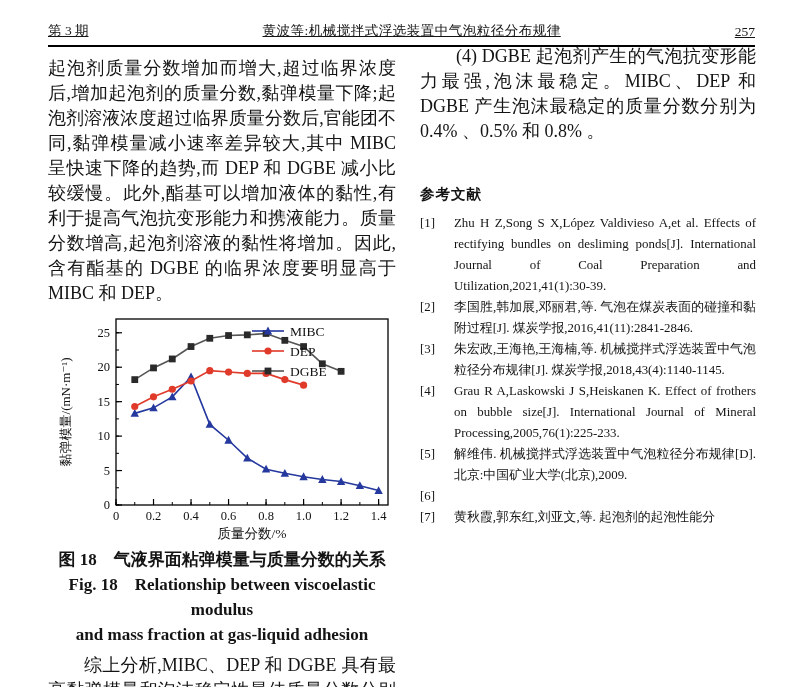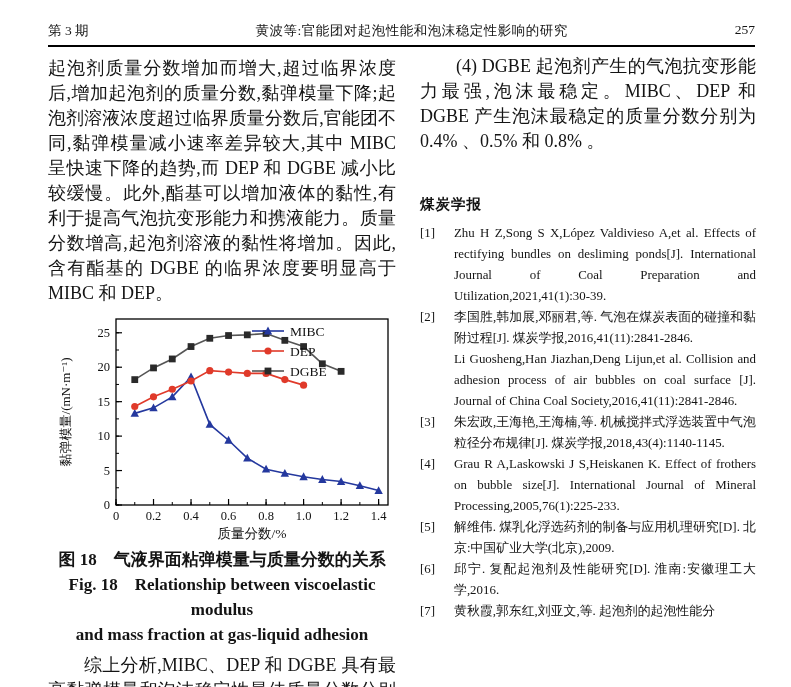--- a/index.html
+++ b/index.html
@@ -2,28 +2,28 @@
 <html><head>
 <meta charset="utf-8">
 <style>
   html,body{margin:0;padding:0;background:#e8e8e8;}
   #page{
     position:relative;width:791px;height:687px;margin:0 auto;
     background:#ffffff;overflow:hidden;color:#141414;
     font-family:"Liberation Serif","DejaVu Serif",serif;
   }
   
-  .header{position:absolute;left:48px;top:22px;width:707px;display:flex;align-items:flex-start;font-size:13.5px;}
+  .header{position:absolute;left:48px;top:22px;width:707px;display:flex;align-items:flex-end;font-size:13.5px;text-decoration:underline;}
   .header .issue{flex:0 0 auto;}
   .header .title{flex:1 1 auto;text-align:center;letter-spacing:.5px;}
   .header .pageno{flex:0 0 auto;}
   .header-rule{position:absolute;left:48px;top:45px;width:707px;height:2px;background:#000;}
   
   .col-left{position:absolute;left:48px;top:56px;width:348px;}
-  .col-right{position:absolute;left:420px;top:54px;width:336px;}
+  .col-right{position:absolute;left:420px;top:44px;width:336px;}
   .body-par{font-size:18px;line-height:25px;text-align:justify;margin:0;}
   .indent{text-indent:2em;}
   
   .figure{margin:3px 0 0 6px;width:345px;}
   .figcap{font-weight:bold;text-align:center;font-size:17px;line-height:25px;margin:0;}
   .figcap.cn{margin-top:2px;}
   
   .par2{margin-top:6px;}
   .section-heading{font-size:15.5px;font-weight:bold;margin-top:14px;letter-spacing:1px;}
   
@@ -35,21 +35,21 @@
   .ref-part{text-align:justify;}
   svg text{font-family:"Liberation Serif","DejaVu Serif",serif;}
 </style>
 </head>
 <body>
 
 <div id="page">
 
   <div class="header">
     <span class="issue">第 3 期</span>
-    <span class="title">黄波等:官能团对起泡性能和泡沫稳定性影响的研究</span>
+    <span class="title">黄波等:机械搅拌式浮选装置中气泡粒径分布规律</span>
     <span class="pageno">257</span>
   </div>
   <div class="header-rule"></div>
 
   <div class="col-left">
     <p class="body-par">起泡剂质量分数增加而增大,超过临界浓度后,增加起泡剂的质量分数,黏弹模量下降;起泡剂溶液浓度超过临界质量分数后,官能团不同,黏弹模量减小速率差异较大,其中 MIBC 呈快速下降的趋势,而 DEP 和 DGBE 减小比较缓慢。此外,酯基可以增加液体的黏性,有利于提高气泡抗变形能力和携液能力。质量分数增高,起泡剂溶液的黏性将增加。因此,含有酯基的 DGBE 的临界浓度要明显高于 MIBC 和 DEP。</p>
 
     <div class="figure">
       <svg id="chart-svg" width="345" height="232" viewBox="0 0 345 232">
           <rect x="62" y="10" width="272" height="186" fill="none" stroke="#000000" stroke-width="1.3"></rect>
@@ -165,59 +165,55 @@
     <p class="figcap">and mass fraction at gas-liquid adhesion</p>
 
     <p class="body-par indent par2">综上分析,MIBC、DEP 和 DGBE 具有最高黏弹模量和泡沫稳定性最佳质量分数分别为 0.4% 、0.5% 和 0.8% 。</p>
 
     <div class="section-heading">3　结　论</div>
   </div>
 
   <div class="col-right">
     <p class="body-par indent">(4) DGBE 起泡剂产生的气泡抗变形能力最强,泡沫最稳定。MIBC、DEP 和 DGBE 产生泡沫最稳定的质量分数分别为 0.4% 、0.5% 和 0.8% 。</p>
 
-    <div class="ref-heading">煤炭学报</div>
+    <div class="ref-heading">参考文献</div>
 
     <div class="ref-list">
         <div class="ref-item">
           <div class="ref-num">[1]</div>
           <div class="ref-body">
             <div class="ref-part">Zhu H Z,Song S X,López Valdivieso A,et al. Effects of rectifying bundles on desliming ponds[J]. International Journal of Coal Preparation and Utilization,2021,41(1):30-39.</div>
           </div>
         </div>
         <div class="ref-item">
           <div class="ref-num">[2]</div>
           <div class="ref-body">
             <div class="ref-part">李国胜,韩加展,邓丽君,等. 气泡在煤炭表面的碰撞和黏附过程[J]. 煤炭学报,2016,41(11):2841-2846.</div>
-            <div class="ref-part">Li Guosheng,Han Jiazhan,Deng Lijun,et al. Collision and adhesion process of air bubbles on coal surface [J]. Journal of China Coal Society,2016,41(11):2841-2846.</div>
           </div>
         </div>
         <div class="ref-item">
           <div class="ref-num">[3]</div>
           <div class="ref-body">
             <div class="ref-part">朱宏政,王海艳,王海楠,等. 机械搅拌式浮选装置中气泡粒径分布规律[J]. 煤炭学报,2018,43(4):1140-1145.</div>
           </div>
         </div>
         <div class="ref-item">
           <div class="ref-num">[4]</div>
           <div class="ref-body">
             <div class="ref-part">Grau R A,Laskowski J S,Heiskanen K. Effect of frothers on bubble size[J]. International Journal of Mineral Processing,2005,76(1):225-233.</div>
           </div>
         </div>
         <div class="ref-item">
           <div class="ref-num">[5]</div>
           <div class="ref-body">
-            <div class="ref-part">解维伟. 煤乳化浮选药剂的制备与应用机理研究[D]. 北京:中国矿业大学(北京),2009.</div>
+            <div class="ref-part">解维伟. 机械搅拌式浮选装置中气泡粒径分布规律[D]. 北京:中国矿业大学(北京),2009.</div>
           </div>
         </div>
         <div class="ref-item">
           <div class="ref-num">[6]</div>
-          <div class="ref-body">
-            <div class="ref-part">邱宁. 复配起泡剂及性能研究[D]. 淮南:安徽理工大学,2016.</div>
-          </div>
         </div>
         <div class="ref-item">
           <div class="ref-num">[7]</div>
           <div class="ref-body">
             <div class="ref-part">黄秋霞,郭东红,刘亚文,等. 起泡剂的起泡性能分</div>
           </div>
         </div>
       </div>
   </div>
 

